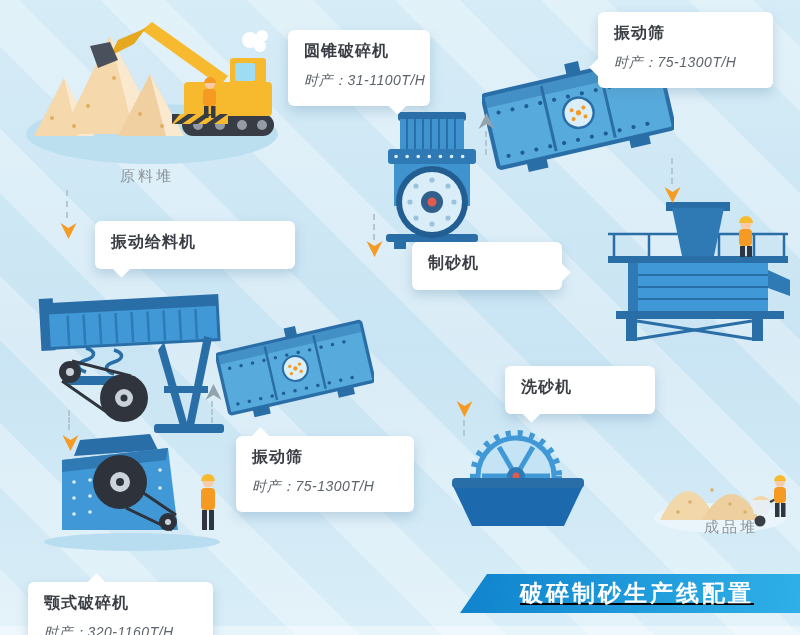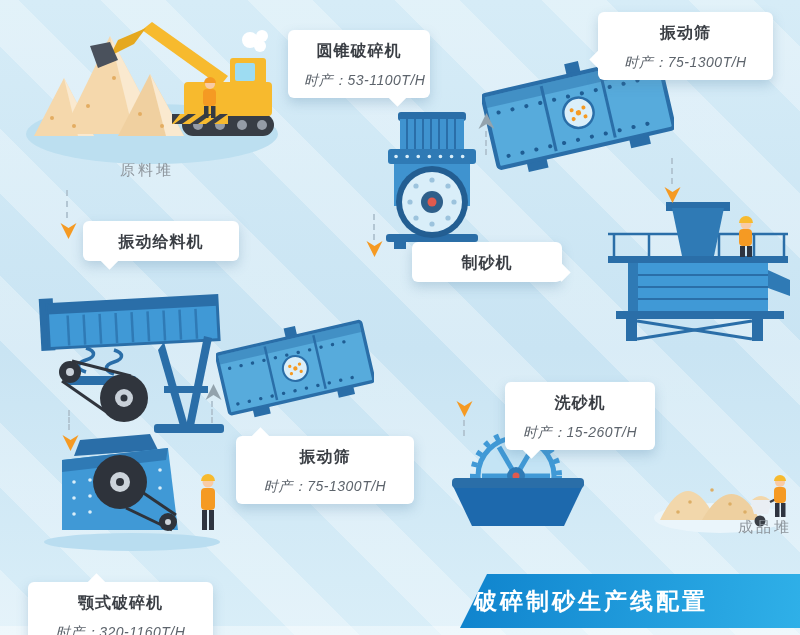--- a/index.html
+++ b/index.html
@@ -8,38 +8,38 @@
 
   #stage {
     position:relative; width:800px; height:635px; overflow:hidden;
     background:
       repeating-linear-gradient(45deg, rgba(255,255,255,0.30) 0 46px, rgba(255,255,255,0) 46px 104px),
       linear-gradient(180deg,#d6ecf7 0%, #c9e4f3 55%, #d9eef8 100%);
   }
 
   .card {
     position:absolute; background:#fff; border-radius:6px;
-    padding:11px 16px 8px; box-shadow:0 5px 12px rgba(84,130,165,0.28); z-index:5;text-align:center;
+    padding:11px 16px 16px; box-shadow:0 5px 12px rgba(84,130,165,0.28); z-index:5;
   }
   .card .t { font-size:16px; font-weight:bold; color:#3a3e44; letter-spacing:1px; white-space:nowrap; }
   .card .c { font-size:14px; color:#5d646c; margin-top:10px; letter-spacing:.5px; white-space:nowrap;font-style:italic; }
   .tail { position:absolute; width:13px; height:13px; background:#fff; transform:rotate(45deg); }
 
   .pile-label { position:absolute; font-size:15px; color:#8d959c; letter-spacing:3px; z-index:3; }
 
   .illus { position:absolute; z-index:2; display:block; }
   .dash-v { position:absolute; width:0; border-left:2px dashed #b3c6d3; z-index:1; }
   .arrow { position:absolute; width:17px; height:18px; z-index:3; }
   .arrow svg { display:block; width:100%; height:100%; }
 
   .banner {
-    position:absolute; left:460px; top:574px; width:340px; height:54px;
+    position:absolute; left:460px; top:574px; width:340px; height:39px;
     background:linear-gradient(100deg,#0f83cd 0%, #2fb0e8 100%);
     clip-path:polygon(27px 0, 100% 0, 100% 100%, 0 100%);
-    display:flex; align-items:center; z-index:6;
+    display:flex; align-items:center; justify-content:center; z-index:6;text-decoration:underline;
   }
   .banner span { color:#fff; font-size:23px; font-weight:bold; letter-spacing:3px; padding-left:14px; white-space:nowrap; }
 
   .bottom-strip { position:absolute; left:0; bottom:0; width:100%; height:9px;
     background:rgba(255,255,255,0.40); z-index:0; }
 </style>
 </head>
 <body>
 
 <div id="stage">
@@ -89,21 +89,21 @@
       <rect x="181" y="83" width="13" height="17" rx="4" fill="#f59a23"></rect>
       <rect x="182" y="100" width="4.5" height="12" fill="#343a42"></rect>
       <rect x="189" y="100" width="4.5" height="12" fill="#343a42"></rect>
     </g>
     <g fill="#ffffff">
       <circle cx="228" cy="34" r="8"></circle>
         <circle cx="240" cy="30" r="6"></circle>
         <circle cx="238" cy="40" r="6"></circle>
     </g>
   </svg>
-  <div class="pile-label" style="left:120px;top:161px">原料堆</div>
+  <div class="pile-label" style="left:120px;top:167px">原料堆</div>
 
   <svg class="illus" style="left:36px;top:286px;width:198px" viewBox="0 0 198 150">
     <g transform="rotate(-3 99 35)">
       <rect x="4" y="8" width="14" height="52" fill="#2a6ea8"></rect>
       <rect x="12" y="14" width="170" height="44" fill="#4099d6" stroke="#2a6ea8" stroke-width="3"></rect>
       <rect x="12" y="14" width="170" height="10" fill="#2a6ea8"></rect>
       <g stroke="#2f7ab5" stroke-width="2.5">
         <line x1="32" y1="26" x2="32" y2="56"></line>
           <line x1="48" y1="26" x2="48" y2="56"></line>
         <line x1="64" y1="26" x2="64" y2="56"></line>
@@ -311,21 +311,21 @@
       <path d="M102,58 Q111,50 120,58 Z" fill="#f2d7ab"></path>
       <circle cx="110" cy="79" r="5.5" fill="#3a3f46"></circle>
       <line x1="120" y1="60" x2="132" y2="54" stroke="#3a3f46" stroke-width="2.5"></line>
       <circle cx="130" cy="40" r="5" fill="#f8cba6"></circle>
       <path d="M124,39 a6,6 0 0 1 12,0 z" fill="#f7ba2e"></path>
       <rect x="124" y="45" width="12" height="16" rx="4" fill="#f59a23"></rect>
       <rect x="125" y="61" width="4.5" height="14" fill="#2e3440"></rect>
       <rect x="131" y="61" width="4.5" height="14" fill="#2e3440"></rect>
     </g>
   </svg>
-  <div class="pile-label" style="left:738px;top:518px">成品堆</div>
+  <div class="pile-label" style="left:704px;top:518px">成品堆</div>
 
   <div class="dash-v" style="left:66px;top:190px;height:28px"></div>
   <div class="dash-v" style="left:68px;top:410px;height:20px"></div>
   <div class="dash-v" style="left:211px;top:401px;height:30px"></div>
   <div class="dash-v" style="left:373px;top:214px;height:26px"></div>
   <div class="dash-v" style="left:485px;top:131px;height:24px"></div>
   <div class="dash-v" style="left:671px;top:158px;height:26px"></div>
   <div class="dash-v" style="left:463px;top:420px;height:16px"></div>
 
   <div class="arrow" style="left:60px;top:222px">
@@ -357,52 +357,51 @@
     <svg viewBox="0 0 16 18">
         <path d="M0,1 L8,6 L16,1 L8,17 Z" fill="#f59a23"></path>
       </svg>
     </div>
   <div class="arrow" style="left:456px;top:400px">
     <svg viewBox="0 0 16 18">
         <path d="M0,1 L8,6 L16,1 L8,17 Z" fill="#f59a23"></path>
       </svg>
     </div>
 
-  <div class="card" style="left:83px;top:221px;width:156px">
+  <div class="card" style="left:95px;top:221px;width:200px">
     <div class="tail" style="left:20px;bottom:-6px"></div>
     <div class="t">振动给料机</div>
   </div>
 
   <div class="card" style="left:288px;top:30px;width:142px">
     <div class="tail" style="right:26px;bottom:-6px"></div>
     <div class="t">圆锥破碎机</div>
-    <div class="c">时产：53-1100T/H</div>
+    <div class="c">时产：31-1100T/H</div>
   </div>
 
   <div class="card" style="left:598px;top:12px;width:175px">
     <div class="tail" style="left:-6px;bottom:14px"></div>
     <div class="t">振动筛</div>
     <div class="c">时产：75-1300T/H</div>
   </div>
 
   <div class="card" style="left:412px;top:242px;width:150px">
     <div class="tail" style="right:-6px;top:24px"></div>
     <div class="t">制砂机</div>
   </div>
 
   <div class="card" style="left:236px;top:436px;width:178px">
     <div class="tail" style="left:18px;top:-6px"></div>
     <div class="t">振动筛</div>
     <div class="c">时产：75-1300T/H</div>
   </div>
 
-  <div class="card" style="left:505px;top:382px;width:150px">
+  <div class="card" style="left:505px;top:366px;width:150px">
     <div class="tail" style="left:20px;bottom:-6px"></div>
     <div class="t">洗砂机</div>
-    <div class="c">时产：15-260T/H</div>
   </div>
 
   <div class="card" style="left:28px;top:582px;width:185px">
     <div class="tail" style="left:62px;top:-6px"></div>
     <div class="t">颚式破碎机</div>
     <div class="c">时产：320-1160T/H</div>
   </div>
 
   <div class="banner">
     <span>破碎制砂生产线配置</span>

